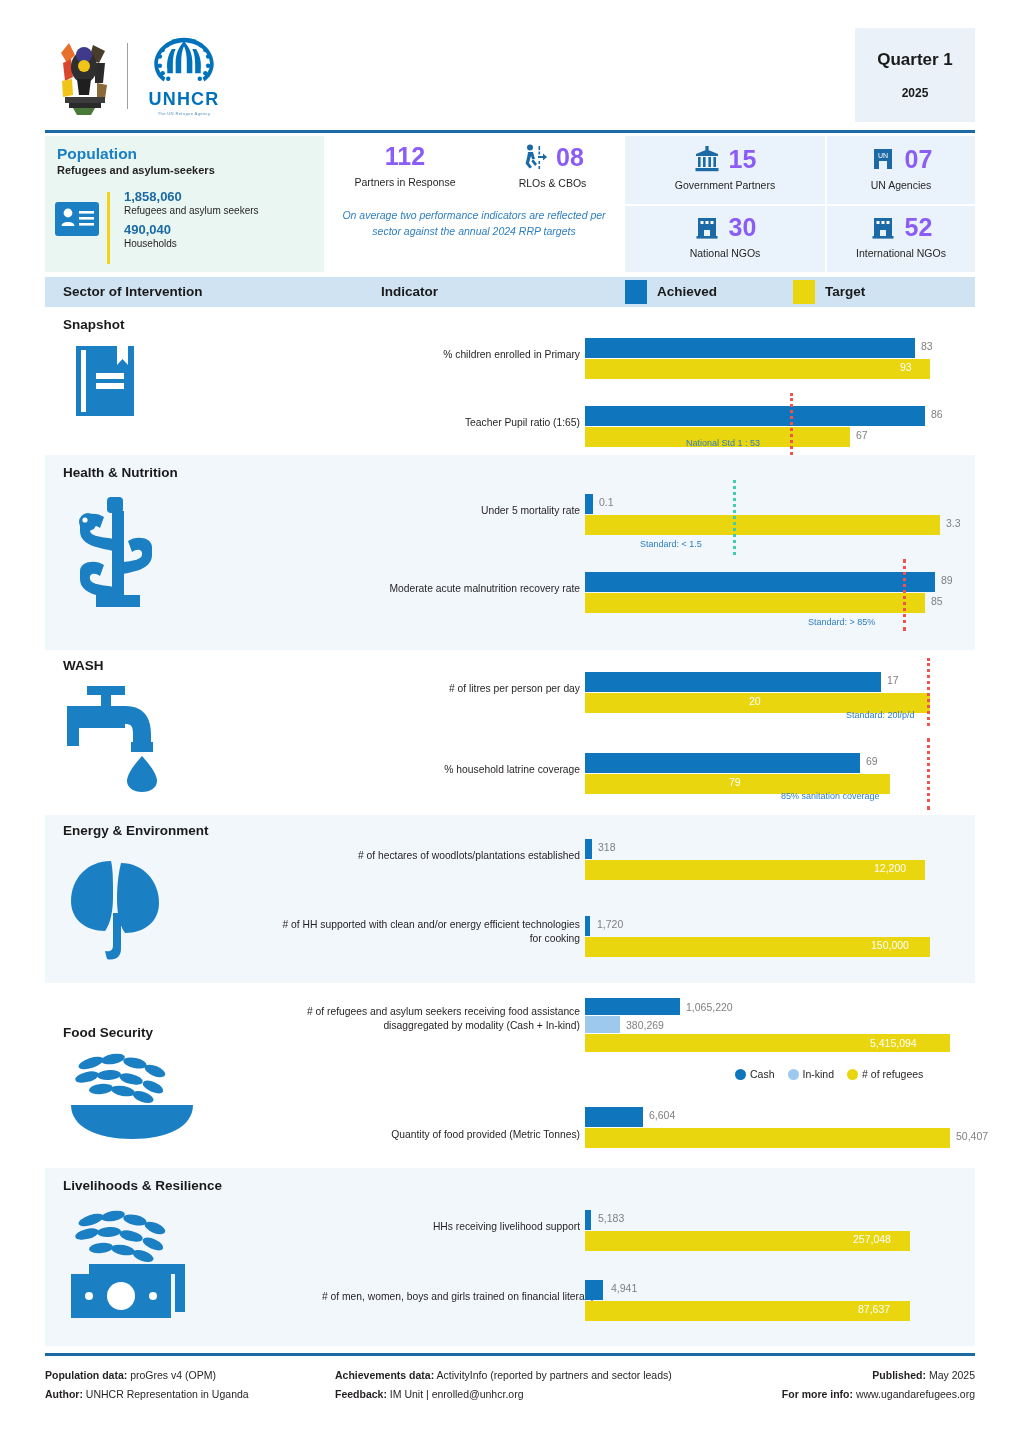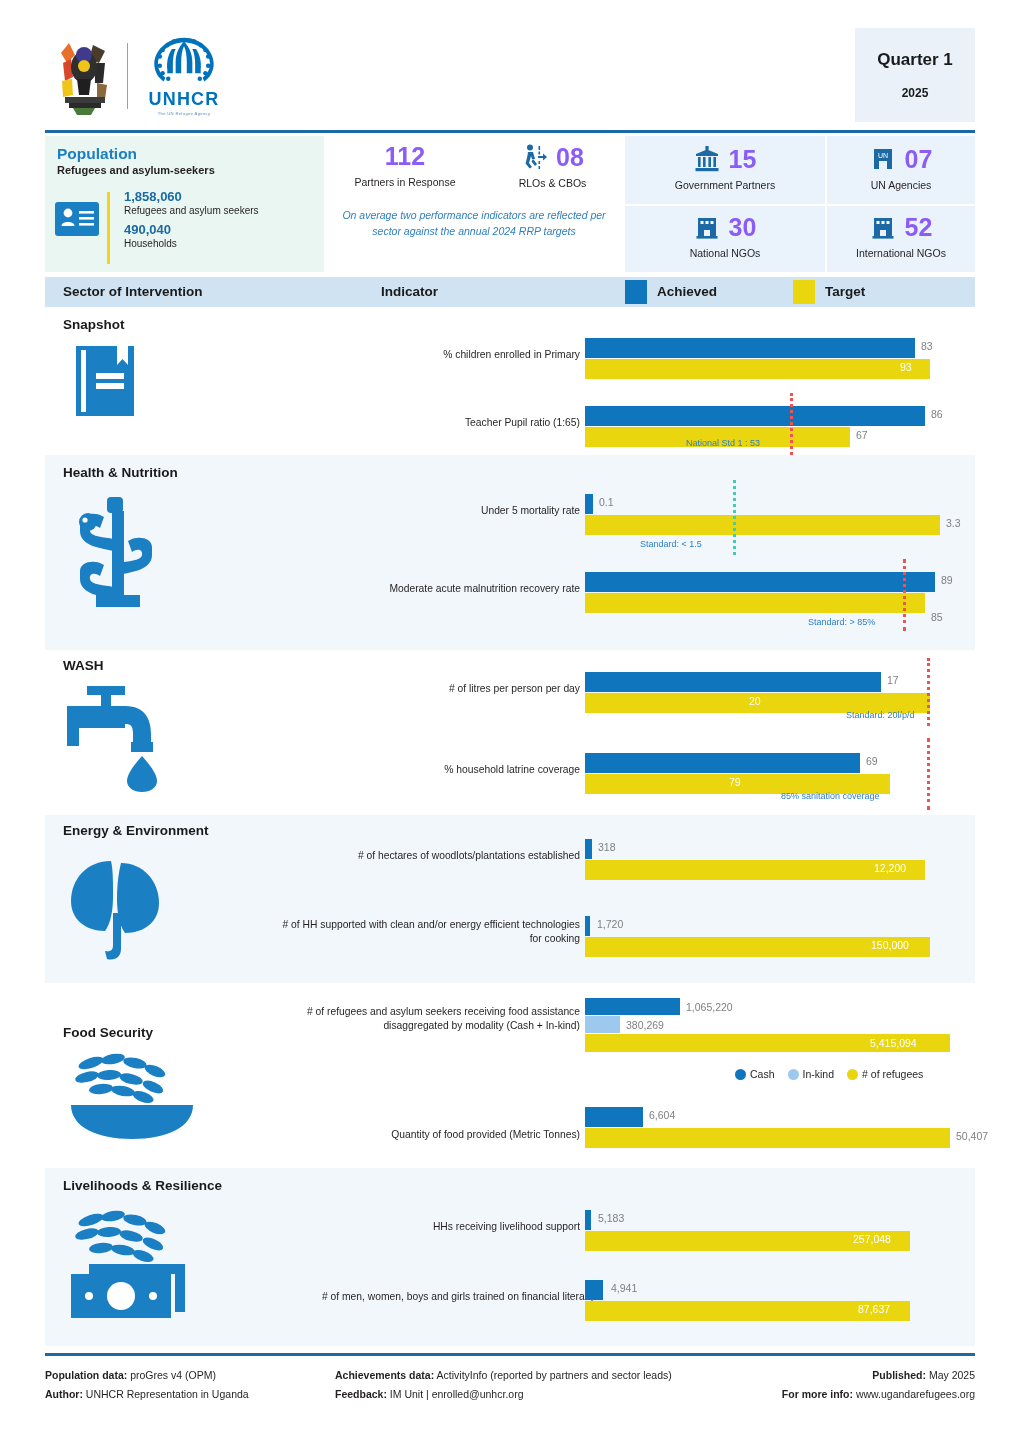--- a/index.html
+++ b/index.html
@@ -334,21 +334,21 @@
       <div class="vlabel" style="left:554px;top:41px;">0.1</div>
       <div class="bar yellow" style="left:540px;top:60px;width:355px;"></div>
       <div class="vlabel" style="left:901px;top:62px;">3.3</div>
       <div class="dash green" style="left:688px;top:25px;height:75px;"></div>
       <div class="stdlab" style="left:595px;top:84px;">Standard: &lt; 1.5</div>
 
       <div class="indlabel" style="left:255px;top:127px;width:280px;">Moderate acute malnutrition recovery rate</div>
       <div class="bar blue" style="left:540px;top:117px;width:350px;"></div>
       <div class="vlabel" style="left:896px;top:119px;">89</div>
       <div class="bar yellow" style="left:540px;top:138px;width:340px;"></div>
-      <div class="vlabel" style="left:886px;top:156px;">85</div>
+      <div class="vlabel" style="left:886px;top:140px;">85</div>
       <div class="dash" style="left:858px;top:104px;height:72px;"></div>
       <div class="stdlab" style="left:763px;top:162px;">Standard: &gt; 85%</div>
     </div>
   </div>
 
   <div class="sector" style="top:650px;height:165px;">
     <div class="sec-title" style="left:18px;top:8px;">WASH</div>
     <svg class="sec-icon" style="left:20px;top:32px;" width="100" height="110" viewBox="0 0 100 110">
       <g fill="#1b7fc4">
         <rect x="22" y="4" width="38" height="9"></rect>

